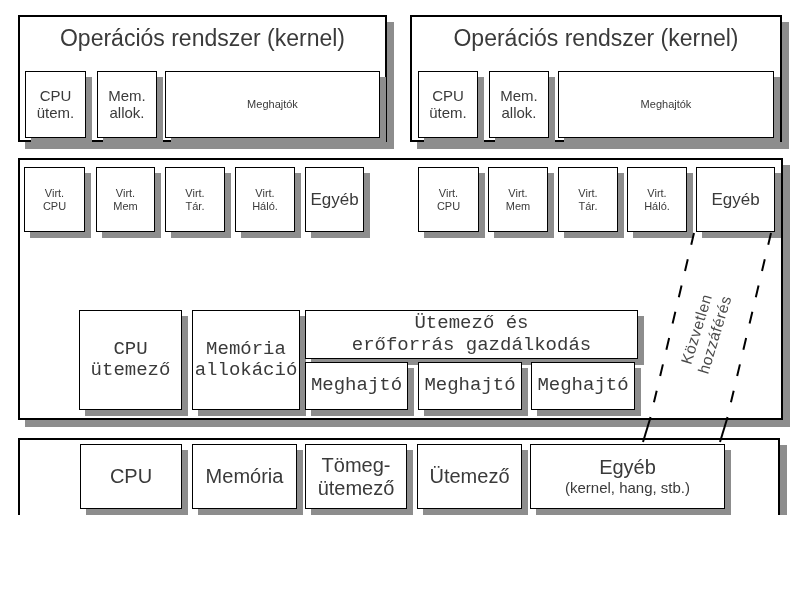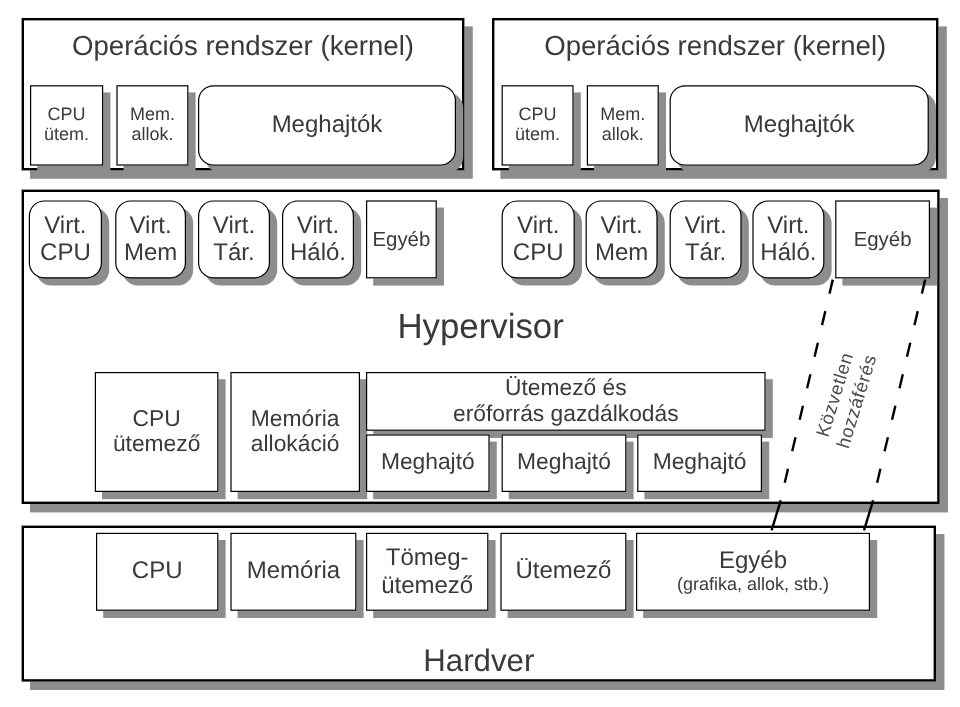--- a/index.html
+++ b/index.html
@@ -1,37 +1,37 @@
 <!DOCTYPE html>
 <html><head>
 <meta charset="utf-8">
 <style>
   html,body{margin:0;padding:0;background:#ffffff;}
   .canvas{
-    position:relative;width:800px;height:589px;background:#ffffff;
+    position:relative;width:800px;height:515px;background:#ffffff;
     font-family:"Liberation Sans",sans-serif;color:#3a3a3a;overflow:hidden;
   }
   .box{
     position:absolute;background:#ffffff;border:2px solid #000;
     box-shadow:7px 7px 0 #8d8d8d;box-sizing:border-box;
   }
   .sbox{
     position:absolute;background:#ffffff;border:1.5px solid #000;
     box-shadow:6px 6px 0 #8d8d8d;box-sizing:border-box;
     display:flex;align-items:center;justify-content:center;
     text-align:center;white-space:pre-line;line-height:1.12;
   }
   .title{position:absolute;left:0;right:0;text-align:center;white-space:pre-line;}
   .os-title{top:8px;font-size:23px;}
   .hyper-title{top:97px;font-size:29px;}
   .hw-title{top:95px;font-size:26px;}
   .f15{font-size:15px;}
-  .f16{font-size:20px;border-radius:13px;}
+  .f16{font-size:11px;}
   .f17{font-size:17px;}
-  .f19{font-size:19px;}
+  .f19{font-size:19px;font-family:Liberation Mono, monospace;}
   .f20{font-size:20px;}
   .hw-other{flex-direction:column;line-height:1.15;}
   .hw-other .sub{font-size:15px;}
   .rot-label{
     position:absolute;left:706px;top:332px;
     transform:translate(-50%,-50%) rotate(-73deg);
     transform-origin:center center;
     font-size:15.5px;line-height:1.2;color:#4a4a4a;
     text-align:center;white-space:pre-line;letter-spacing:.5px;
   }
@@ -54,21 +54,20 @@
   <div class="box" style="left:410px;top:15px;width:372px;height:127px">
     <div class="title os-title">Operációs rendszer (kernel)</div>
     <div class="sbox f15" style="left:6px;top:54px;width:60px;height:67px">CPU
 ütem.</div>
     <div class="sbox f15" style="left:77px;top:54px;width:60px;height:67px">Mem.
 allok.</div>
     <div class="sbox f16" style="left:146px;top:54px;width:216px;height:67px">Meghajtók</div>
   </div>
 
   <div class="box" style="left:18px;top:158px;width:765px;height:262px">
-    <div class="title hyper-title">Hypervisor</div>
 
     <div class="sbox f16" style="left:4px;top:7px;width:61px;height:65px">Virt.
 CPU</div>
     <div class="sbox f16" style="left:76px;top:7px;width:59px;height:65px">Virt.
 Mem</div>
     <div class="sbox f16" style="left:145px;top:7px;width:60px;height:65px">Virt.
 Tár.</div>
     <div class="sbox f16" style="left:215px;top:7px;width:60px;height:65px">Virt.
 Háló.</div>
     <div class="sbox f17" style="left:285px;top:7px;width:59px;height:65px">Egyéb</div>
@@ -96,21 +95,21 @@
 
   <div class="box" style="left:18px;top:438px;width:762px;height:130px">
     <div class="title hw-title">Hardver</div>
     <div class="sbox f20" style="left:60px;top:4px;width:102px;height:65px">CPU</div>
     <div class="sbox f20" style="left:172px;top:4px;width:105px;height:65px">Memória</div>
     <div class="sbox f20" style="left:285px;top:4px;width:102px;height:65px">Tömeg-
 ütemező</div>
     <div class="sbox f20" style="left:397px;top:4px;width:105px;height:65px">Ütemező</div>
     <div class="sbox f20 hw-other" style="left:510px;top:4px;width:195px;height:65px">
       <span>Egyéb</span>
-      <span class="sub">(grafika, allok, stb.)</span>
+      <span class="sub">(kernel, hang, stb.)</span>
     </div>
   </div>
 
   <svg class="overlay" width="800" height="589" viewBox="0 0 800 589">
     <line x1="694" y1="233" x2="650" y2="419" stroke="#000" stroke-width="2" stroke-dasharray="12 15"></line>
     <line x1="771" y1="233" x2="727" y2="419" stroke="#000" stroke-width="2" stroke-dasharray="12 15"></line>
     <line x1="650" y1="419" x2="643" y2="442" stroke="#000" stroke-width="2"></line>
     <line x1="727" y1="419" x2="720" y2="442" stroke="#000" stroke-width="2"></line>
   </svg>
   <div class="rot-label">Közvetlen

